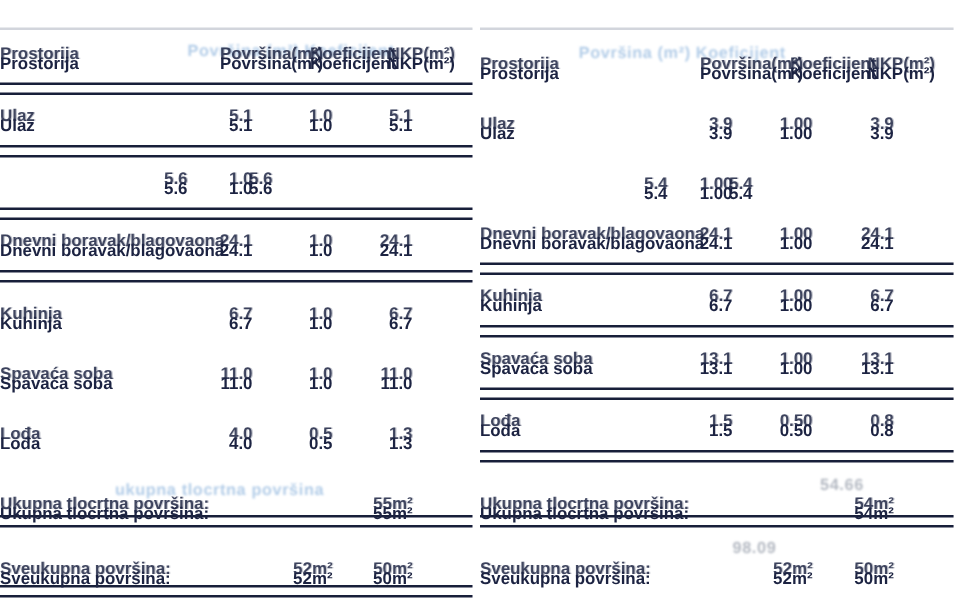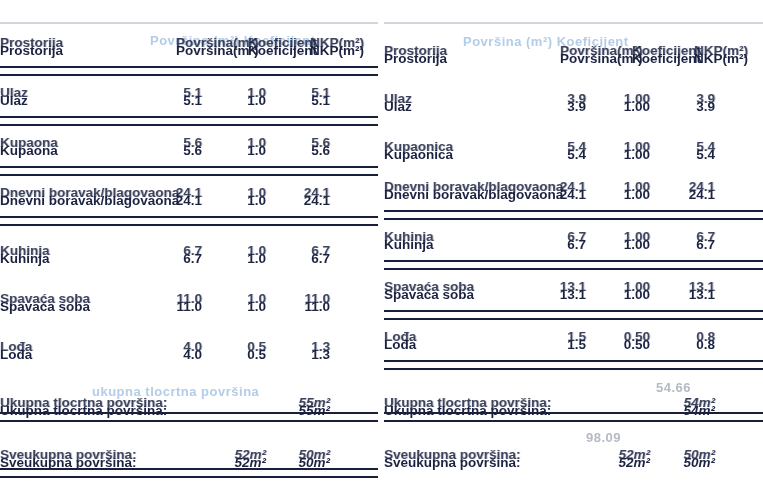--- a/index.html
+++ b/index.html
@@ -24,21 +24,21 @@
   
   .row{display:grid;grid-template-columns:150px 52px 64px auto;align-items:end;padding-bottom:8px;box-sizing:border-box;}
   .hrow{grid-template-columns:176px 72px 62px auto;}
   .h42{height:42px;} .h40{height:40px;} .h46{height:46px;} .h48{height:48px;} .h50{height:50px;}
   .c{white-space:nowrap;}
   .name{overflow:visible;}
   .num{display:flex;justify-content:flex-end;}
   .num.last{padding-right:48px;}
   .hcell{text-align:left;}
   .sum .name{grid-column:1 / span 2;margin-top:33px;}
-  .sum .num{font-weight:700;font-style:italic;}
+  .sum .num{font-weight:700;}
   
   .ghost{
     position:absolute;font-size:13px;font-weight:600;white-space:nowrap;
     filter:blur(0.7px);letter-spacing:0.5px;
   }
   .ghost.blue{color:#b3cde8;}
   .ghost.gray{color:#b5bac3;}
 </style>
 </head>
 <body>
@@ -65,21 +65,20 @@
 
     <div class="row h40">
       <span class="c name">Ulaz</span>
       <span class="c num">5.1</span>
       <span class="c num">1.0</span>
       <span class="c num last">5.1</span>
     </div>
     <div class="rule-d"></div>
 
     <div class="row h40">
-      <span class="c name">Kupaona</span>
       <span class="c num">5.6</span>
       <span class="c num">1.0</span>
       <span class="c num last">5.6</span>
     </div>
     <div class="rule-d"></div>
 
     <div class="row h40">
       <span class="c name">Dnevni boravak/blagovaona</span>
       <span class="c num">24.1</span>
       <span class="c num">1.0</span>
@@ -135,21 +134,20 @@
     </div>
 
     <div class="row h48">
       <span class="c name">Ulaz</span>
       <span class="c num">3.9</span>
       <span class="c num">1.00</span>
       <span class="c num last">3.9</span>
     </div>
 
     <div class="row h48">
-      <span class="c name">Kupaonica</span>
       <span class="c num">5.4</span>
       <span class="c num">1.00</span>
       <span class="c num last">5.4</span>
     </div>
 
     <div class="row h40">
       <span class="c name">Dnevni boravak/blagovaona</span>
       <span class="c num">24.1</span>
       <span class="c num">1.00</span>
       <span class="c num last">24.1</span>

